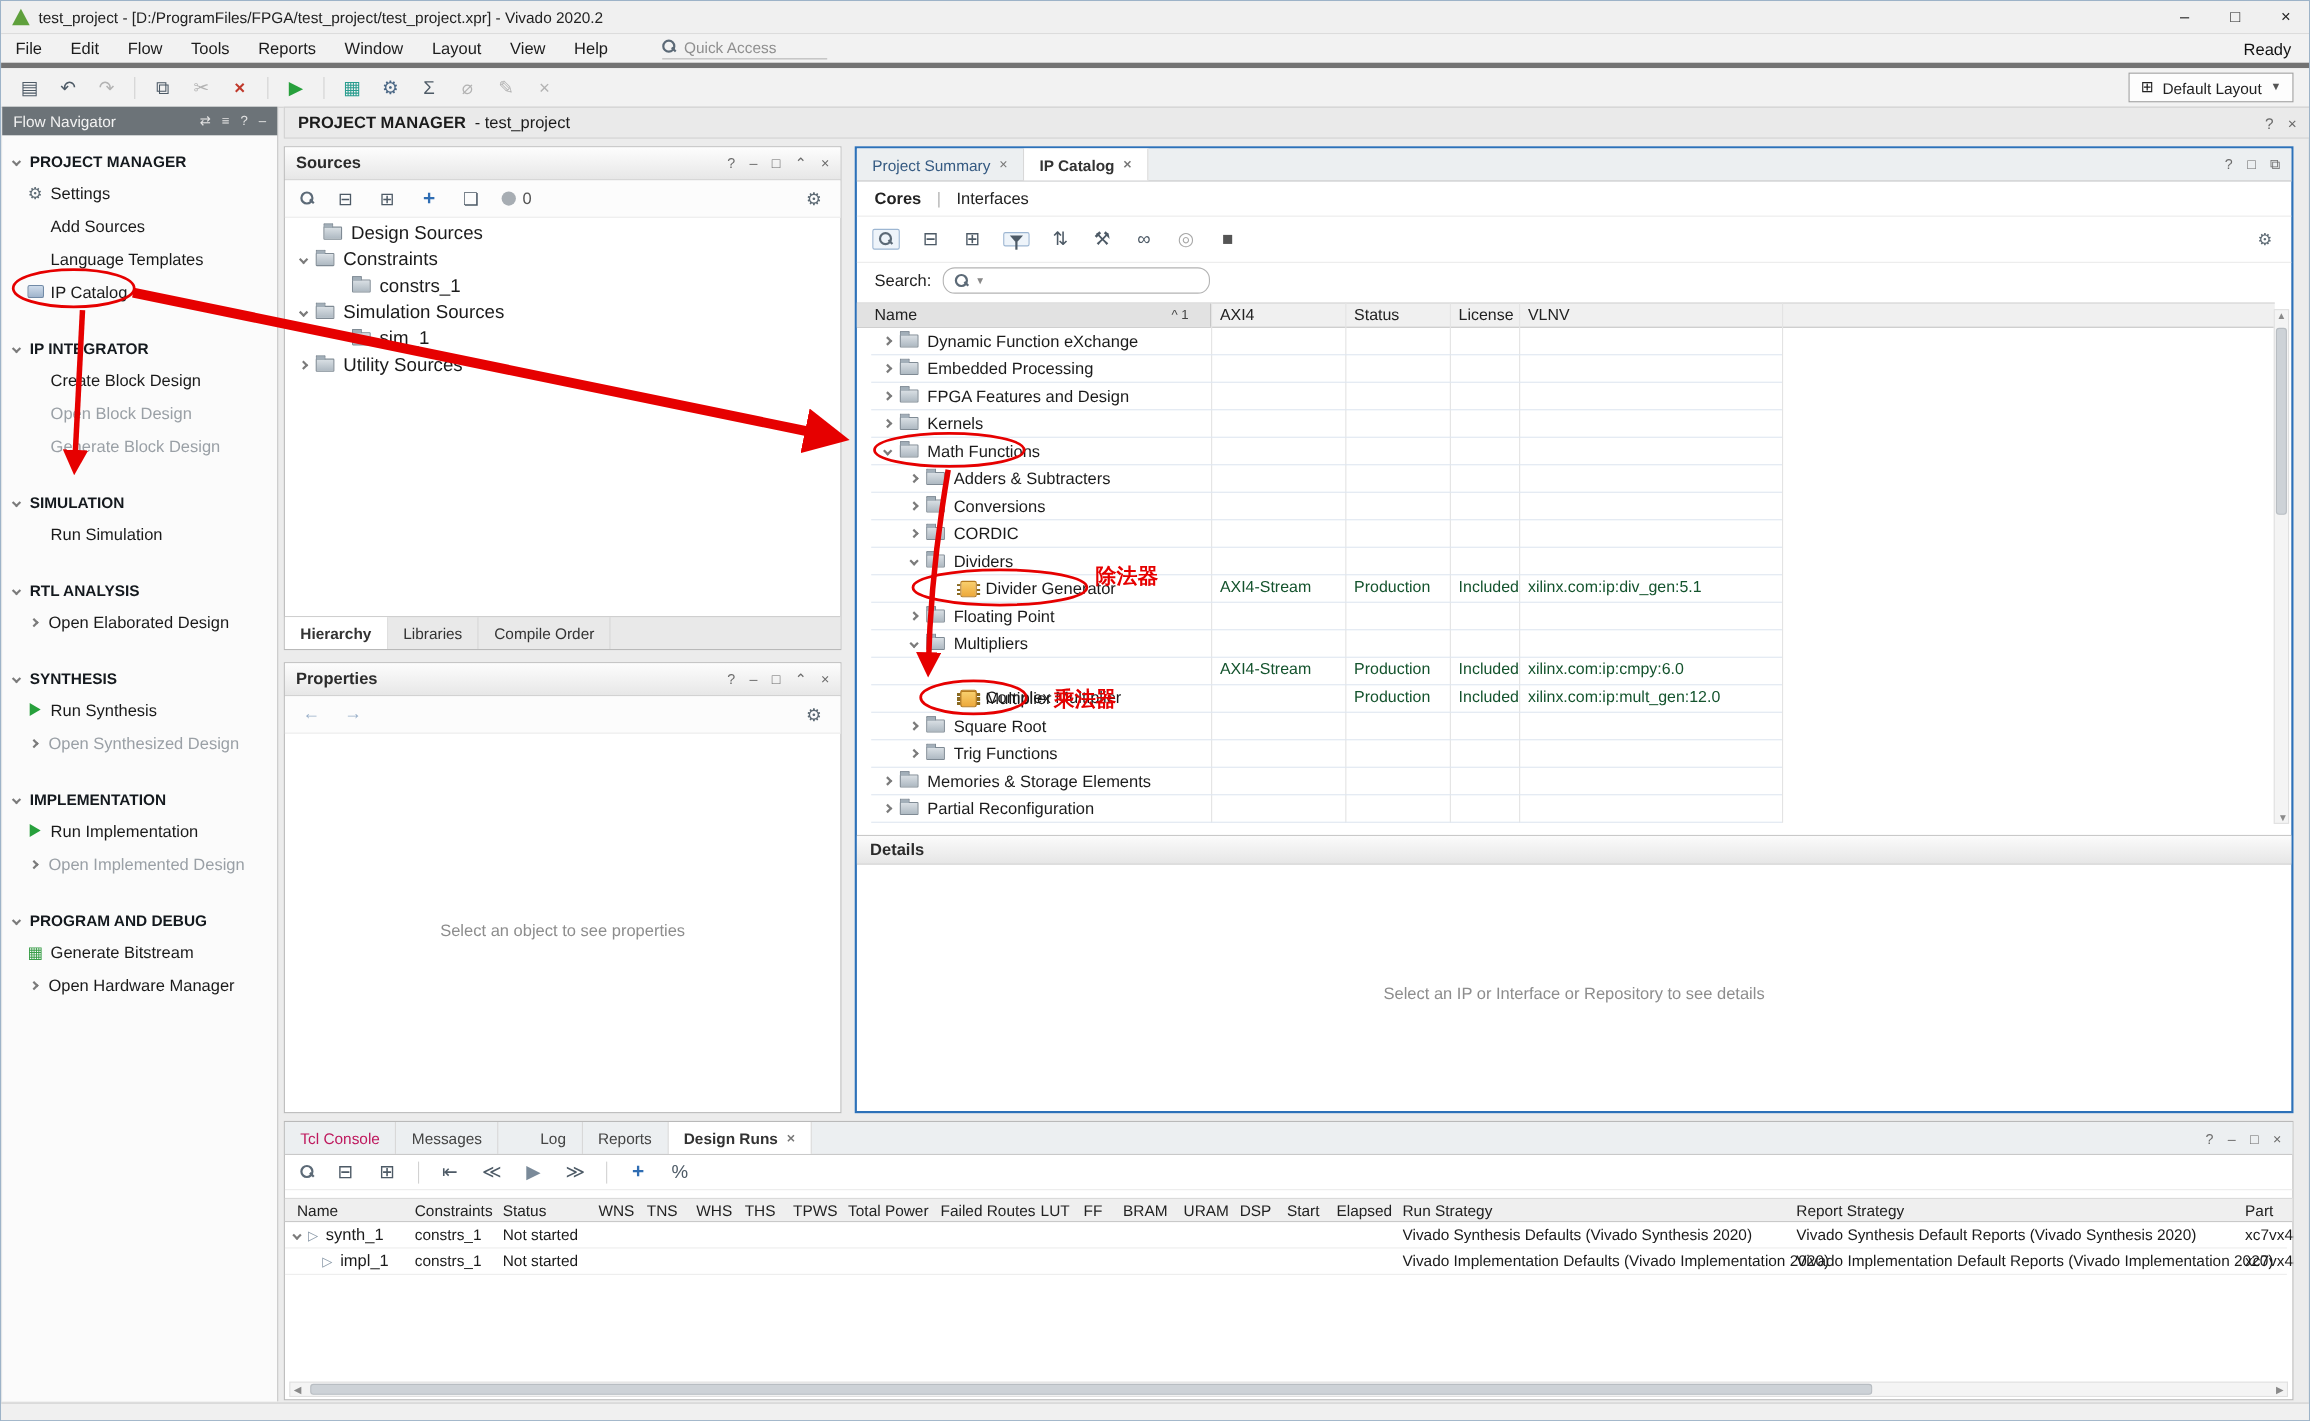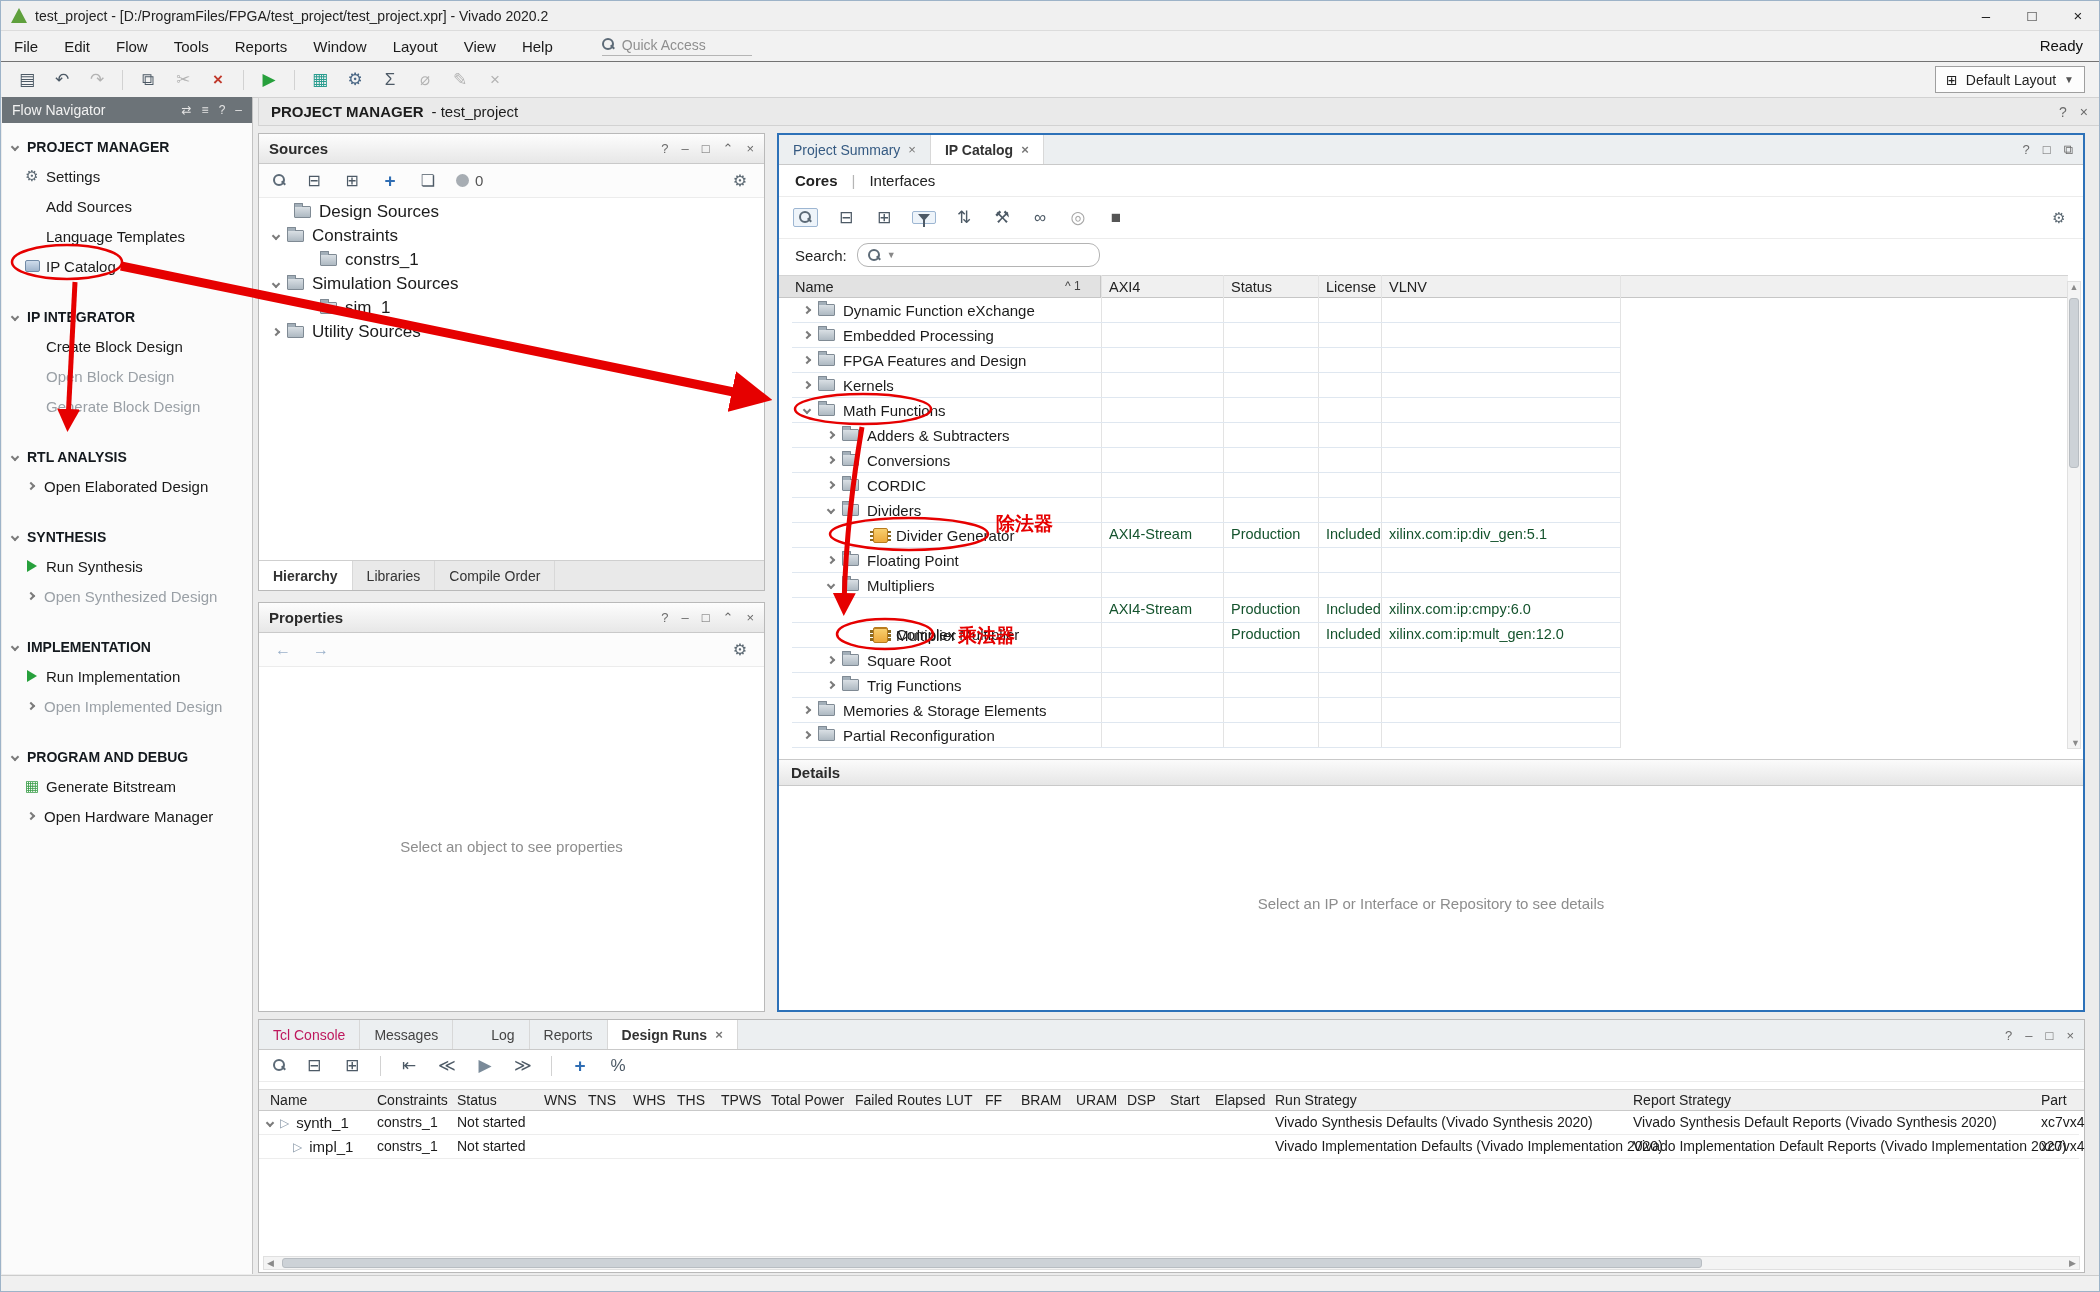--- a/index.html
+++ b/index.html
@@ -6,21 +6,21 @@
   html,body{width:2100px;height:1292px;overflow:hidden}
   body{font-family:"Liberation Sans","DejaVu Sans",sans-serif;background:#e9e9e9;font-size:15px;color:#1b1b1b}
   #app{position:relative;width:2100px;height:1292px;background:#ececec;border:1px solid #9db3c8;overflow:hidden}
 
   
   .titlebar{position:absolute;left:0;top:0;width:2100px;height:30px;background:#f0f0f0;display:flex;align-items:center;border-bottom:1px solid #dcdcdc}
   .logo{width:0;height:0;border-left:8px solid transparent;border-right:8px solid transparent;border-bottom:15px solid #5fa03c;margin:0 8px 0 10px}
   .titletext{font-size:14px;color:#222}
   .winbtns{margin-left:auto;display:flex;height:100%}
   .winbtn{width:46px;height:100%;display:flex;align-items:center;justify-content:center;font-size:15px;color:#222}
-  .menubar{position:absolute;left:0;top:30px;width:2100px;height:31px;background:#f2f2f2;display:flex;align-items:center;border-bottom:1px solid #737373}
+  .menubar{position:absolute;left:0;top:30px;width:2100px;height:31px;background:#f2f2f2;display:flex;align-items:center;border-bottom:5px solid #737373}
   .menu-item{padding:5px 13px;font-size:15px;color:#1b1b1b}
   .qaccess{margin-left:36px;width:150px;display:flex;align-items:center;gap:7px;border-bottom:1px solid #b5b5b5;color:#8f8f8f;font-size:14px;padding-bottom:2px}
   .ready{position:absolute;right:18px;top:6px;font-size:15px;color:#111}
   .toolbar{position:absolute;left:0;top:61px;width:2100px;height:36px;background:#f2f2f2;display:flex;align-items:center;gap:15px;padding:0 16px;border-bottom:1px solid #cfcfcf}
   .tb-ic{font-size:17px;color:#4d5a66;min-width:20px;text-align:center}
   .tb-sep{width:1px;height:20px;background:#d2d2d2}
   .layout-dd{position:absolute;right:16px;top:4px;height:27px;border:1px solid #9f9f9f;background:#fdfdfd;display:flex;align-items:center;gap:8px;padding:0 10px;font-size:14px;color:#222}
 
   
   .flownav{position:absolute;left:1px;top:96px;width:251px;height:1177px;background:#fbfbfb;border-right:1px solid #c3c3c3}
@@ -220,20 +220,29 @@
             <span>IP INTEGRATOR</span>
           </div>
           <div class="fn-item">
             <span>Create Block Design</span>
           </div>
           <div class="fn-item disabled">
             <span>Open Block Design</span>
           </div>
           <div class="fn-item disabled">
             <span>Generate Block Design</span>
+          </div>
+        </div>
+        <div class="fn-section">
+          <div class="fn-sec-header">
+            <span class="chev open sm"></span>
+            <span>SIMULATION</span>
+          </div>
+          <div class="fn-item">
+            <span>Run Simulation</span>
           </div>
         </div>
         <div class="fn-section">
           <div class="fn-sec-header">
             <span class="chev open sm"></span>
             <span>RTL ANALYSIS</span>
           </div>
           <div class="fn-item">
             <span class="chev sm fn-chev"></span>
             <span>Open Elaborated Design</span>

